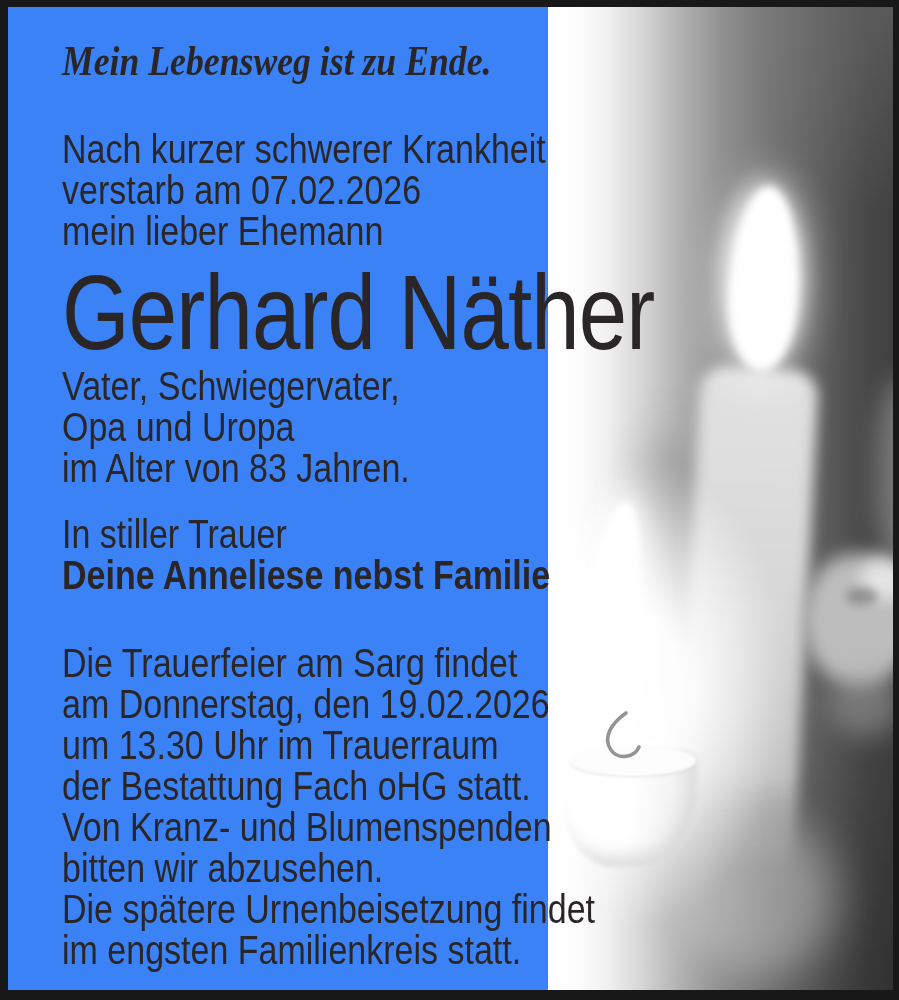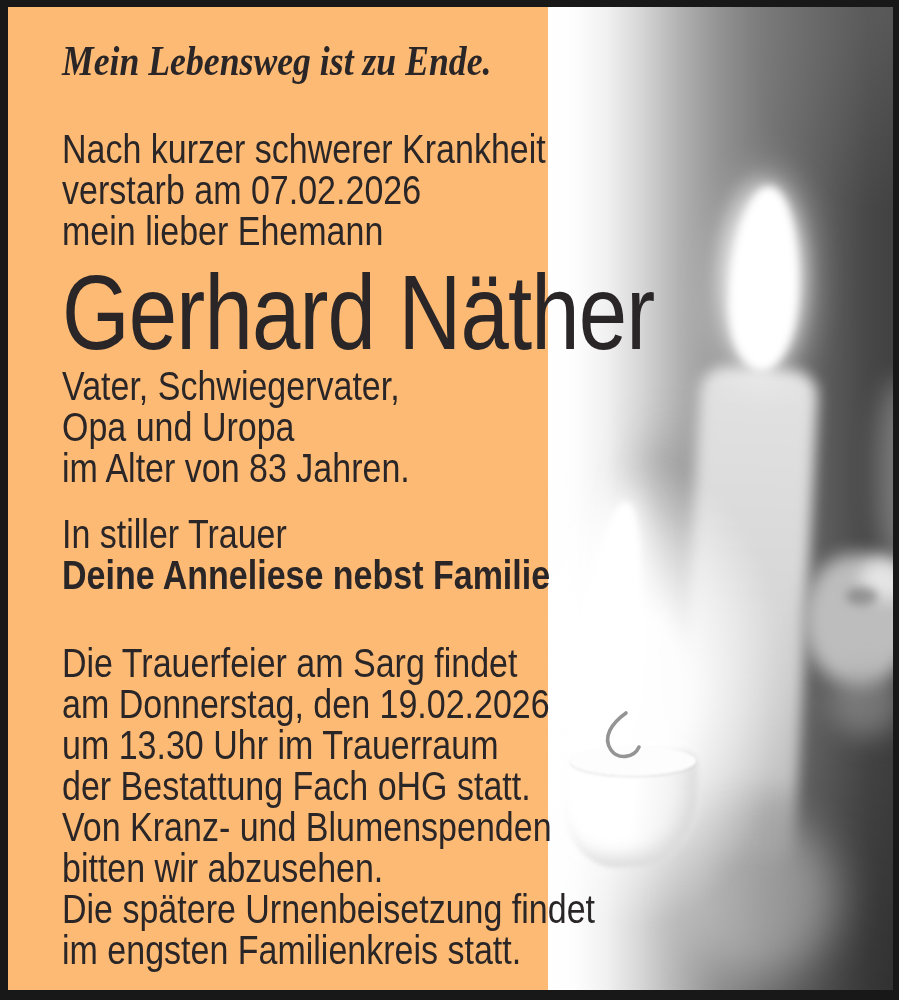--- a/index.html
+++ b/index.html
@@ -1,19 +1,19 @@
 <!DOCTYPE html>
 <html><head>
 <meta charset="utf-8">
 <style>
   html,body{margin:0;padding:0;background:#ffffff;}
   .page{
     position:relative;
     width:899px;height:1000px;
-    background:#fdba74;
+    background:#3b82f6;
     overflow:hidden;
     font-family:"Liberation Sans",sans-serif;
   }
   
   .frame{
     position:absolute;inset:0;
     border-style:solid;border-color:#181818;
     border-width:7px 6px 10px 8px;
     box-sizing:border-box;
     z-index:10;pointer-events:none;

